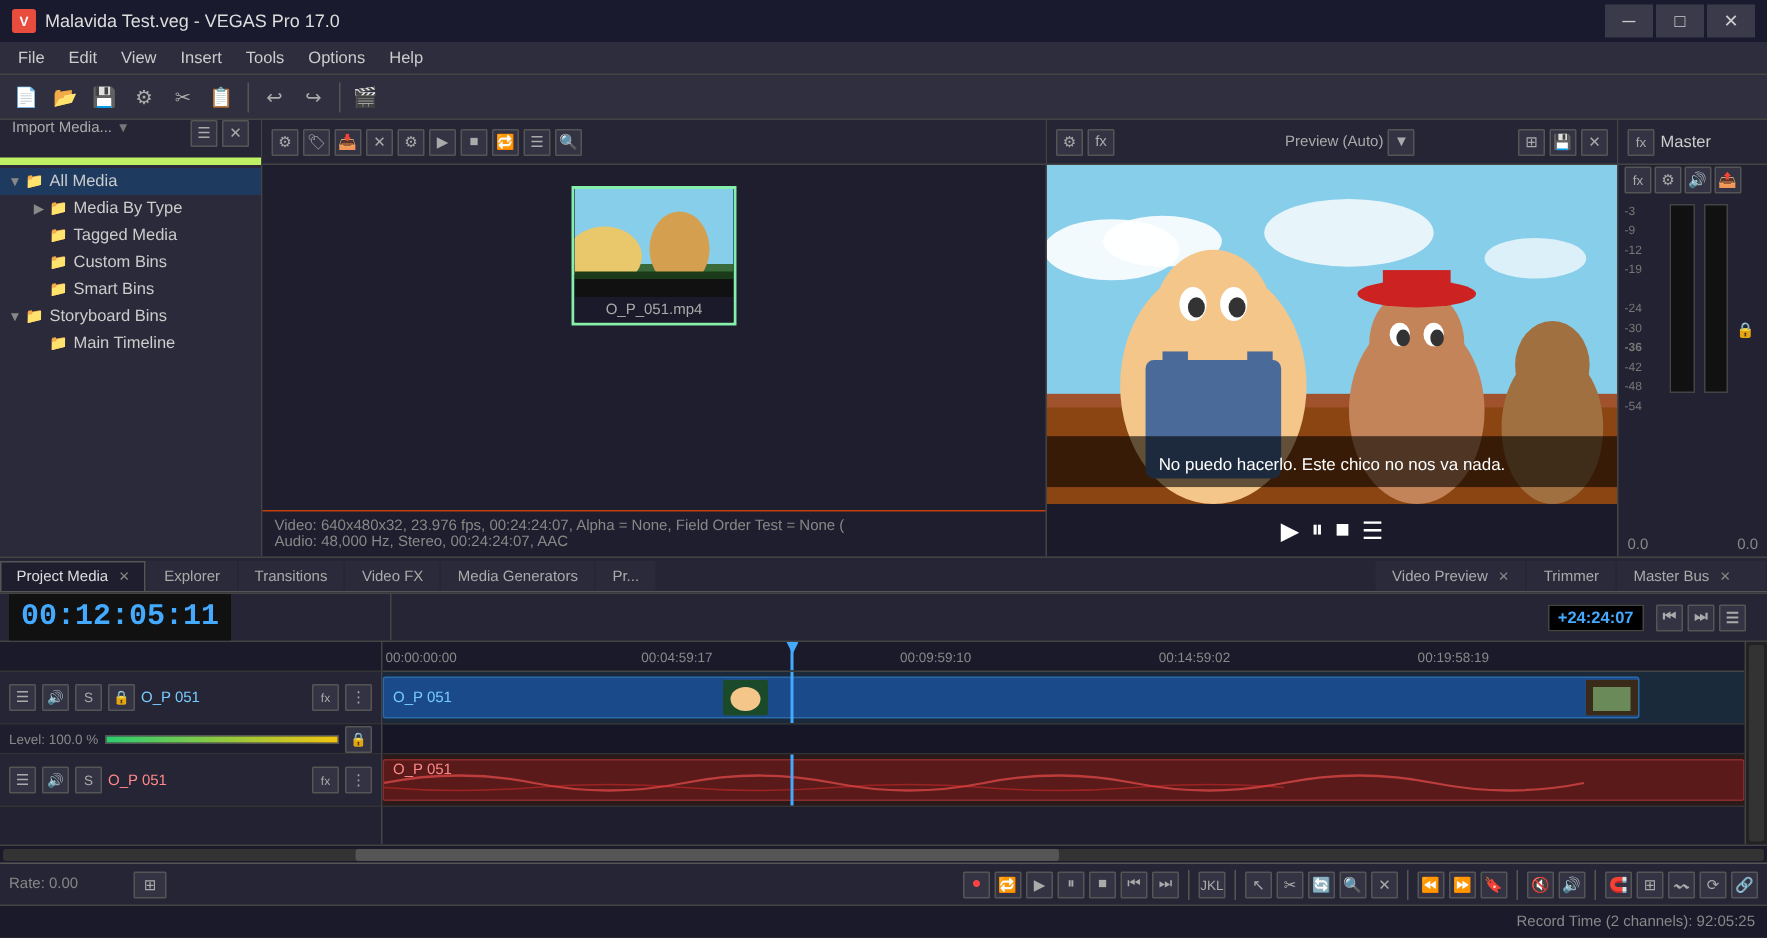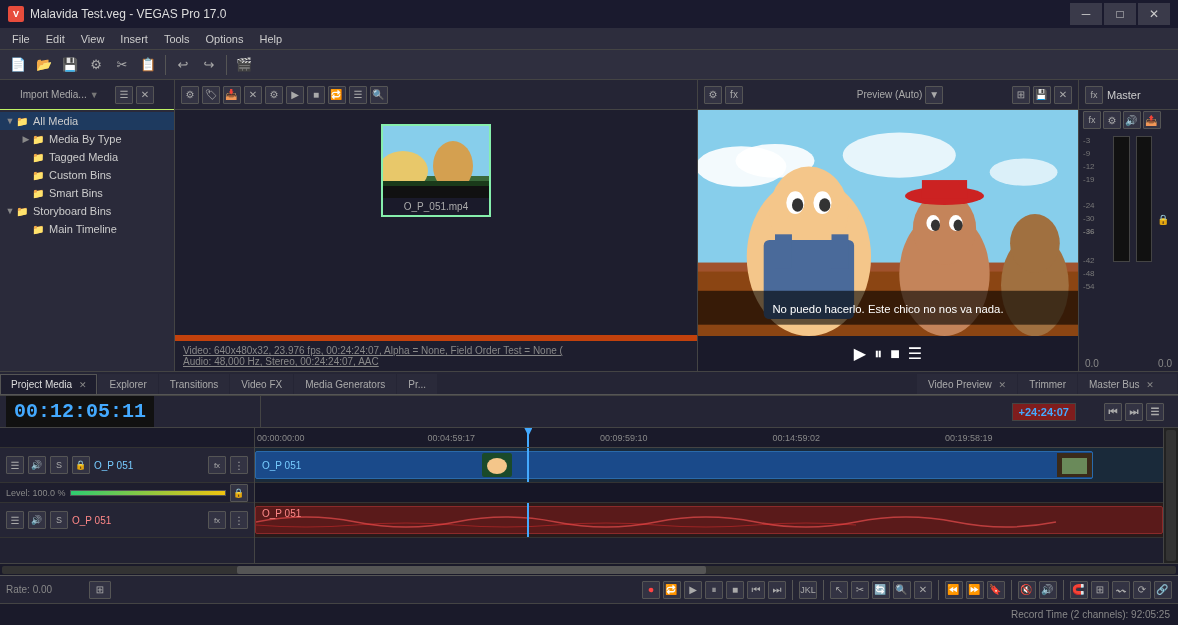--- a/index.html
+++ b/index.html
@@ -23,21 +23,21 @@
 
     #titlebar { flex-shrink: 0; }
     #menubar { flex-shrink: 0; }
     #toolbar1 { flex-shrink: 0; background: #2f2f3f; height: 30px; display: flex; align-items: center; padding: 0 6px; border-bottom: 1px solid #444; gap: 2px; }
     
     #content-area { display: flex; flex: 1; min-height: 0; flex-direction: column; }
     #top-panels { display: flex; flex: 1; min-height: 0; }
 
     
     #left-panel { width: 175px; background: #2a2a3a; border-right: 1px solid #444; display: flex; flex-direction: column; flex-shrink: 0; }
-    #left-panel-toolbar { height: 30px; background: #252535; display: flex; align-items: center; padding: 0 20px; gap: 3px; border-bottom: 1px solid #bef264; }
+    #left-panel-toolbar { height: 30px; background: #252535; display: flex; align-items: flex-start; padding: 0 8px; gap: 3px; border-bottom: 5px solid #bef264; }
     #media-tree { flex: 1; overflow-y: auto; padding: 2px 0; }
     .tree-item { height: 18px; display: flex; align-items: center; cursor: pointer; padding-left: 4px; white-space: nowrap; }
     .tree-item.selected { background: #1e3a5f; }
     .tree-item .icon { width: 14px; height: 14px; margin-right: 3px; display: inline-flex; align-items: center; justify-content: center; font-size: 10px; }
     .tree-item .expand { width: 12px; display: inline-flex; align-items: center; justify-content: center; font-size: 9px; color: #888; }
     .folder-icon { color: #f0c040; }
 
     
     #center-panel { flex: 1; background: #1e1e2e; display: flex; flex-direction: column; border-right: 1px solid #444; }
     #center-toolbar { height: 30px; background: #252535; display: flex; align-items: center; padding: 0 6px; gap: 3px; border-bottom: 1px solid #444; }
@@ -59,21 +59,21 @@
     .level-meter { width: 16px; background: #111; border: 1px solid #444; position: relative; flex: 1; margin: 2px; }
 
     
     #bottom-tabs { height: 24px; background: #252535; display: flex; align-items: flex-end; border-top: 1px solid #444; border-bottom: 1px solid #555; }
     .tab { padding: 4px 10px; font-size: 10px; cursor: pointer; color: #aaa; border: 1px solid transparent; border-bottom: none; margin-right: 1px; background: #2a2a3a; }
     .tab.active { background: #1e1e2e; color: #ddd; border-color: #555; }
     .tab-close { margin-left: 4px; font-size: 9px; color: #888; }
 
     
     #timeline-area { height: 180px; background: #1e1e2e; display: flex; flex-direction: column; border-top: 1px solid #444; }
-    #timeline-header { height: 32px; background: #252535; display: flex; align-items: center; padding: 0 6px; border-bottom: 1px solid #444; font-size: 12px; color: #4af; font-weight: bold; gap: 20px; }
+    #timeline-header { height: 32px; background: #252535; display: flex; align-items: center; padding: 0 6px; border-bottom: 1px solid #444; font-size: 12px; color: #4af; font-weight: bold; }
 
     
     #bottom-toolbar { height: 28px; background: #252535; display: flex; align-items: center; gap: 3px; padding: 0 6px; border-top: 1px solid #555; }
 
     
     #statusbar { height: 22px; background: #1a1a2a; display: flex; align-items: center; justify-content: flex-end; padding: 0 8px; font-size: 10px; color: #888; border-top: 1px solid #444; }
 
     .btn-small { width: 18px; height: 18px; background: #333343; border: 1px solid #555; color: #aaa; cursor: pointer; display: flex; align-items: center; justify-content: center; font-size: 10px; border-radius: 1px; }
 
     
@@ -209,21 +209,21 @@
                 <rect y="50" width="106" height="22" fill="#3a6a3a"></rect>
                 <ellipse cx="20" cy="45" rx="25" ry="20" fill="#e8c86a"></ellipse>
                 <ellipse cx="70" cy="40" rx="20" ry="25" fill="#d4a050"></ellipse>
                 <rect x="0" y="55" width="106" height="5" fill="#1a3a1a"></rect>
               </svg>
               <div style="position:absolute;bottom:0;left:0;right:0;height:12px;background:#111;"></div>
             </div>
             <div class="thumb-label">O_P_051.mp4</div>
           </div>
         </div>
-        <div style="padding: 4px 8px; font-size:10px; color:#888; border-top: 6px solid #c2410c; text-decoration: underline;">
+        <div style="padding: 4px 8px; font-size:10px; color:#888; border-top: 1px solid #c2410c;">
           <div>Video: 640x480x32, 23.976 fps, 00:24:24:07, Alpha = None, Field Order Test = None (</div>
           <div>Audio: 48,000 Hz, Stereo, 00:24:24:07, AAC</div>
         </div>
       </div>
 
       <div id="right-panel">
         <div id="right-toolbar">
           <div class="btn-small">⚙</div>
           <div class="btn-small">fx</div>
           <div style="flex:1;"></div>
@@ -304,21 +304,21 @@
         <div style="display:flex; flex:1; padding:4px; align-items:flex-start;">
 
           <div style="width:28px; display:flex; flex-direction:column; font-size:8px; color:#777; padding-top:2px;">
             <div style="margin-bottom:4px;">-3</div>
             <div style="margin-bottom:4px;">-9</div>
             <div style="margin-bottom:4px;">-12</div>
             <div style="margin-bottom:4px;">-19</div>
             <div style="margin-bottom:4px;margin-left:33px;">-21</div>
             <div style="margin-bottom:4px;">-24</div>
             <div style="margin-bottom:4px;">-30</div>
-            <div style="margin-bottom:20px;font-weight:bold;">-36</div>
+            <div style="margin-bottom:4px;font-weight:bold;">-36</div>
             <div style="margin-bottom:4px;">-42</div>
             <div style="margin-bottom:4px;">-48</div>
             <div style="margin-bottom:4px;">-54</div>
           </div>
 
           <div style="display:flex; gap:2px; flex:1; height:130px;">
             <div class="level-meter" style="position:relative; background:#111; border:1px solid #444; flex:1;">
               <div class="meter-bar" style="position:absolute;bottom:0;left:0;right:0;height:0%;background:linear-gradient(to top, #2ecc71 0%, #f1c40f 70%, #e74c3c 90%);"></div>
             </div>
             <div class="level-meter" style="position:relative; background:#111; border:1px solid #444; flex:1;">
@@ -361,21 +361,21 @@
         </div>
       </div>
     </div>
 
     <div id="timeline-area">
       <div id="timeline-header">
         <div style="width:255px; display:flex; align-items:center; gap:8px; border-right:1px solid #444; padding-right:8px; flex-shrink:0;">
           <div id="timecode">00:12:05:11</div>
         </div>
         <div style="flex:1; display:flex; align-items:center; justify-content:flex-end; padding-right:8px;">
-          <span style="font-size:11px; color:#4af; background:#7f1d1d; padding:2px 6px; border:1px solid #444;">+24:24:07</span>
+          <span style="font-size:11px; color:#4af; background:#000000; padding:2px 6px; border:1px solid #444;">+24:24:07</span>
         </div>
         <div style="display:flex; gap:3px; padding-right:8px;">
           <div class="btn-small">⏮</div>
           <div class="btn-small">⏭</div>
           <div class="btn-small">☰</div>
         </div>
       </div>
 
       <div style="display:flex; flex:1; overflow:hidden;">
 

